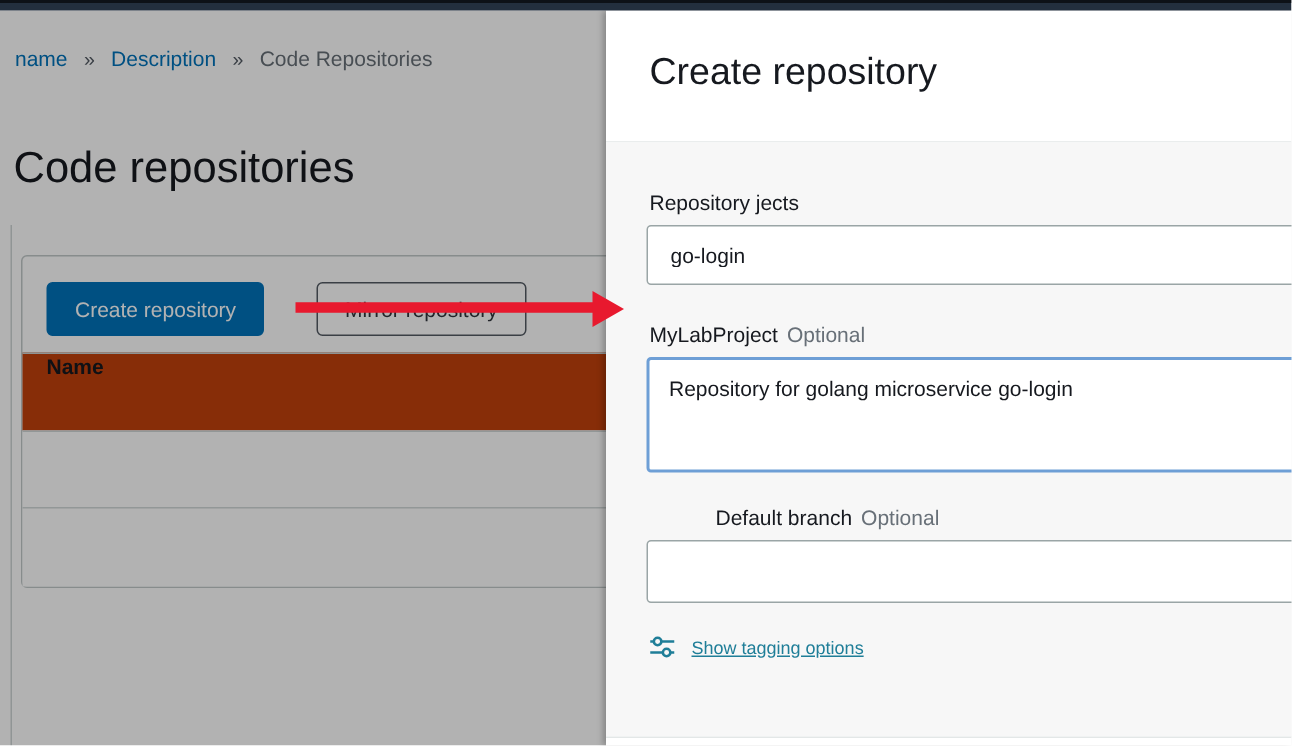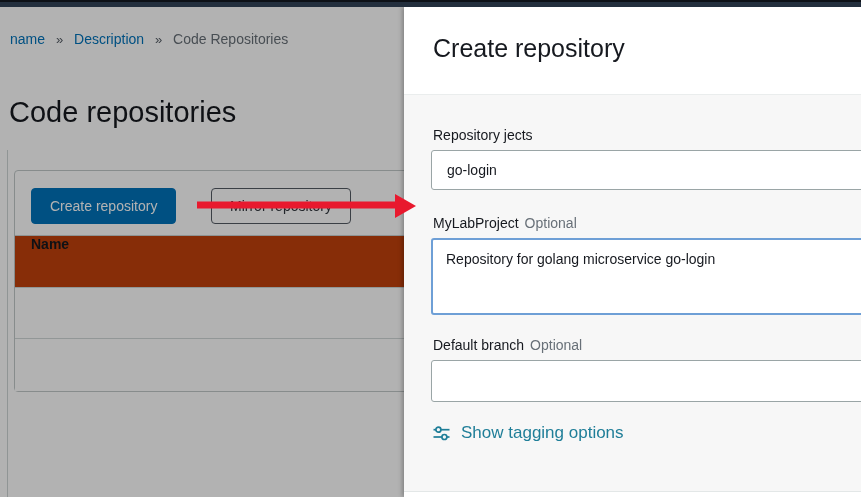--- a/index.html
+++ b/index.html
@@ -115,29 +115,29 @@
   .input-name   { top:55px;  height:40px; }
   .input-branch { top:265px; height:42px; }
   .text-area {
     position:absolute; left:27px; right:-10px; top:143px; height:77px;
     background:#fff; border:2px solid var(--c-focus-border,#6e9fd6); border-radius:3px;
     font-family:inherit; font-size:14px; color:#16191f; line-height:20px;
     padding:9px 13px; resize:none; outline:none; overflow:hidden;
   }
   .lbl-name   { top:32px; }
   .lbl-desc   { top:120px; }
-  .lbl-branch { top:242px; }
+  .lbl-branch { top:242px;margin-left:44px; }
 
   .tagging {
     position:absolute; left:29px; top:328px;
     display:flex; align-items:center; gap:11px;
   }
   .tagging a {
-    font-size:17px; color:var(--c-tagging-link,#1f7e98);
-    cursor:pointer;text-align:right;
+    font-size:12px; color:var(--c-tagging-link,#1f7e98);
+    text-decoration:underline; cursor:pointer;text-align:right;
   }
   .sliders-icon { width:17px; height:17px; display:block; }
 
   .panel-footer {
     position:absolute; left:0; bottom:0; right:0; height:6px;
     background:#fff; border-top:1px solid #e3e7e7;
   }
 
   
   .arrow {

